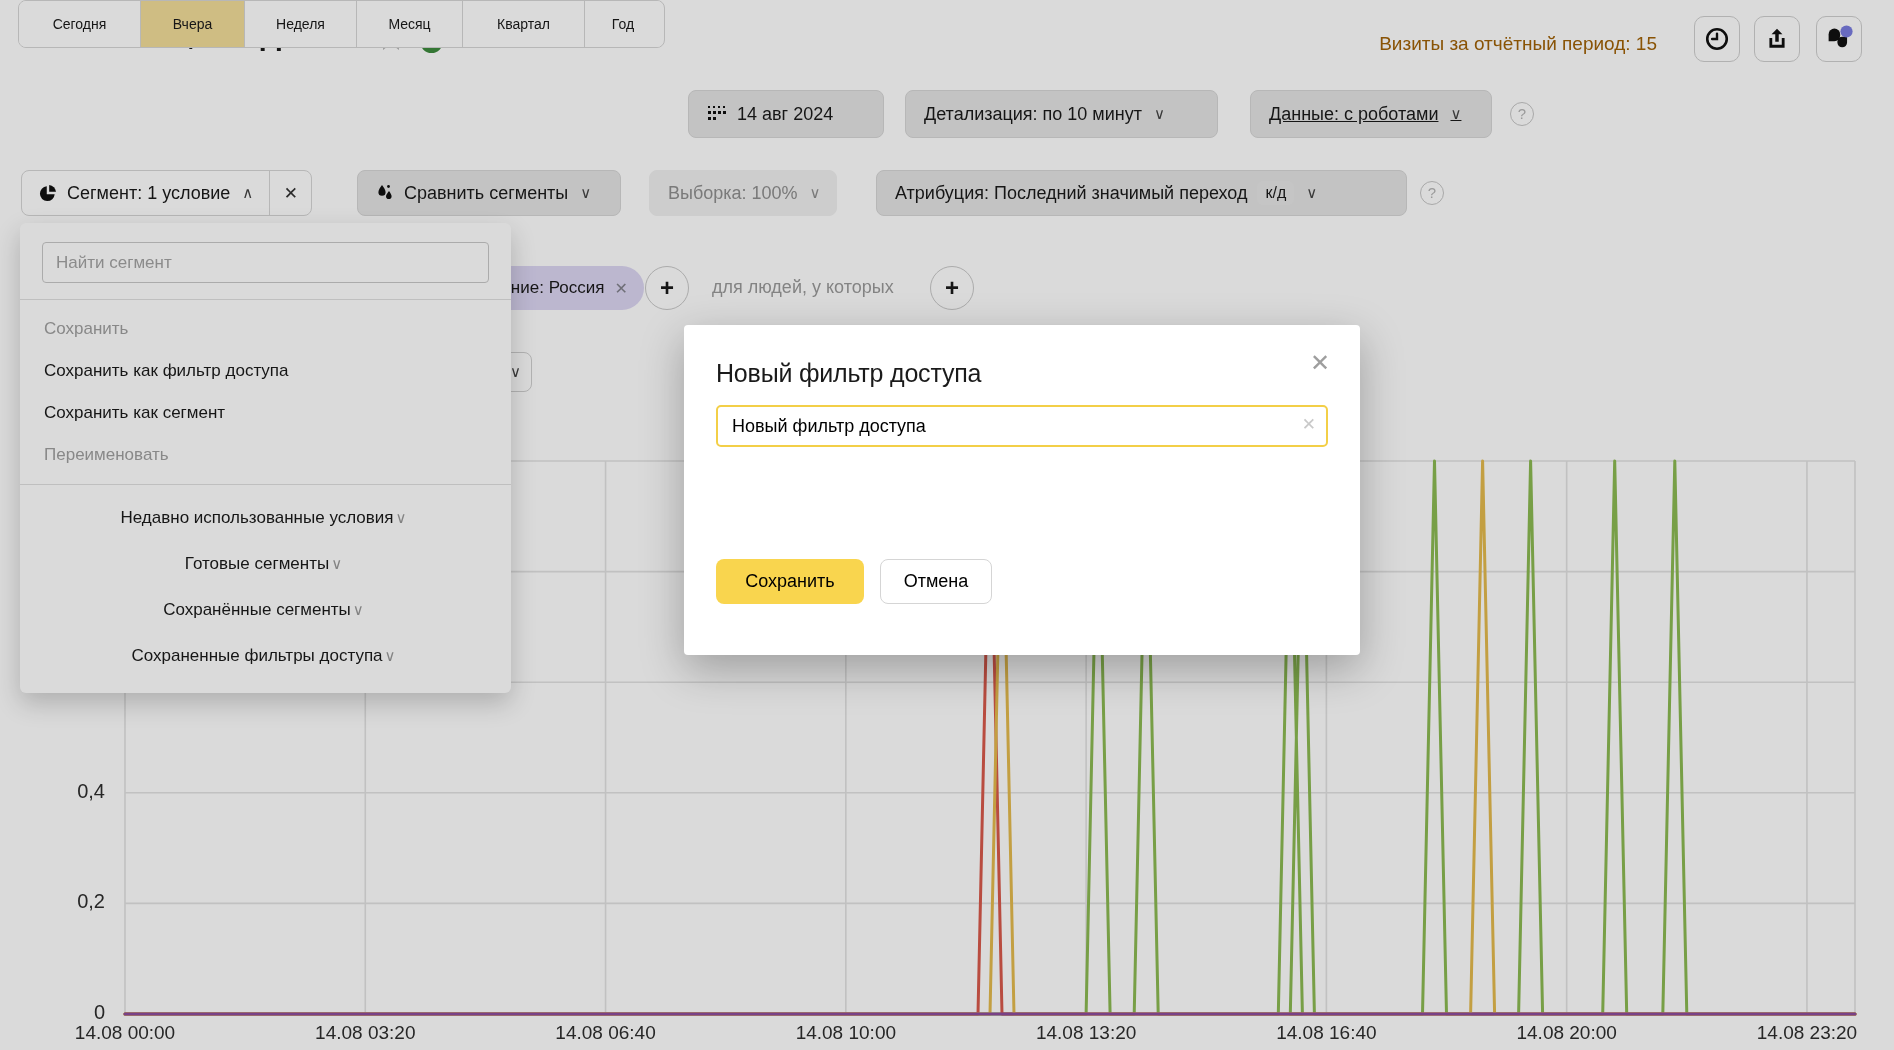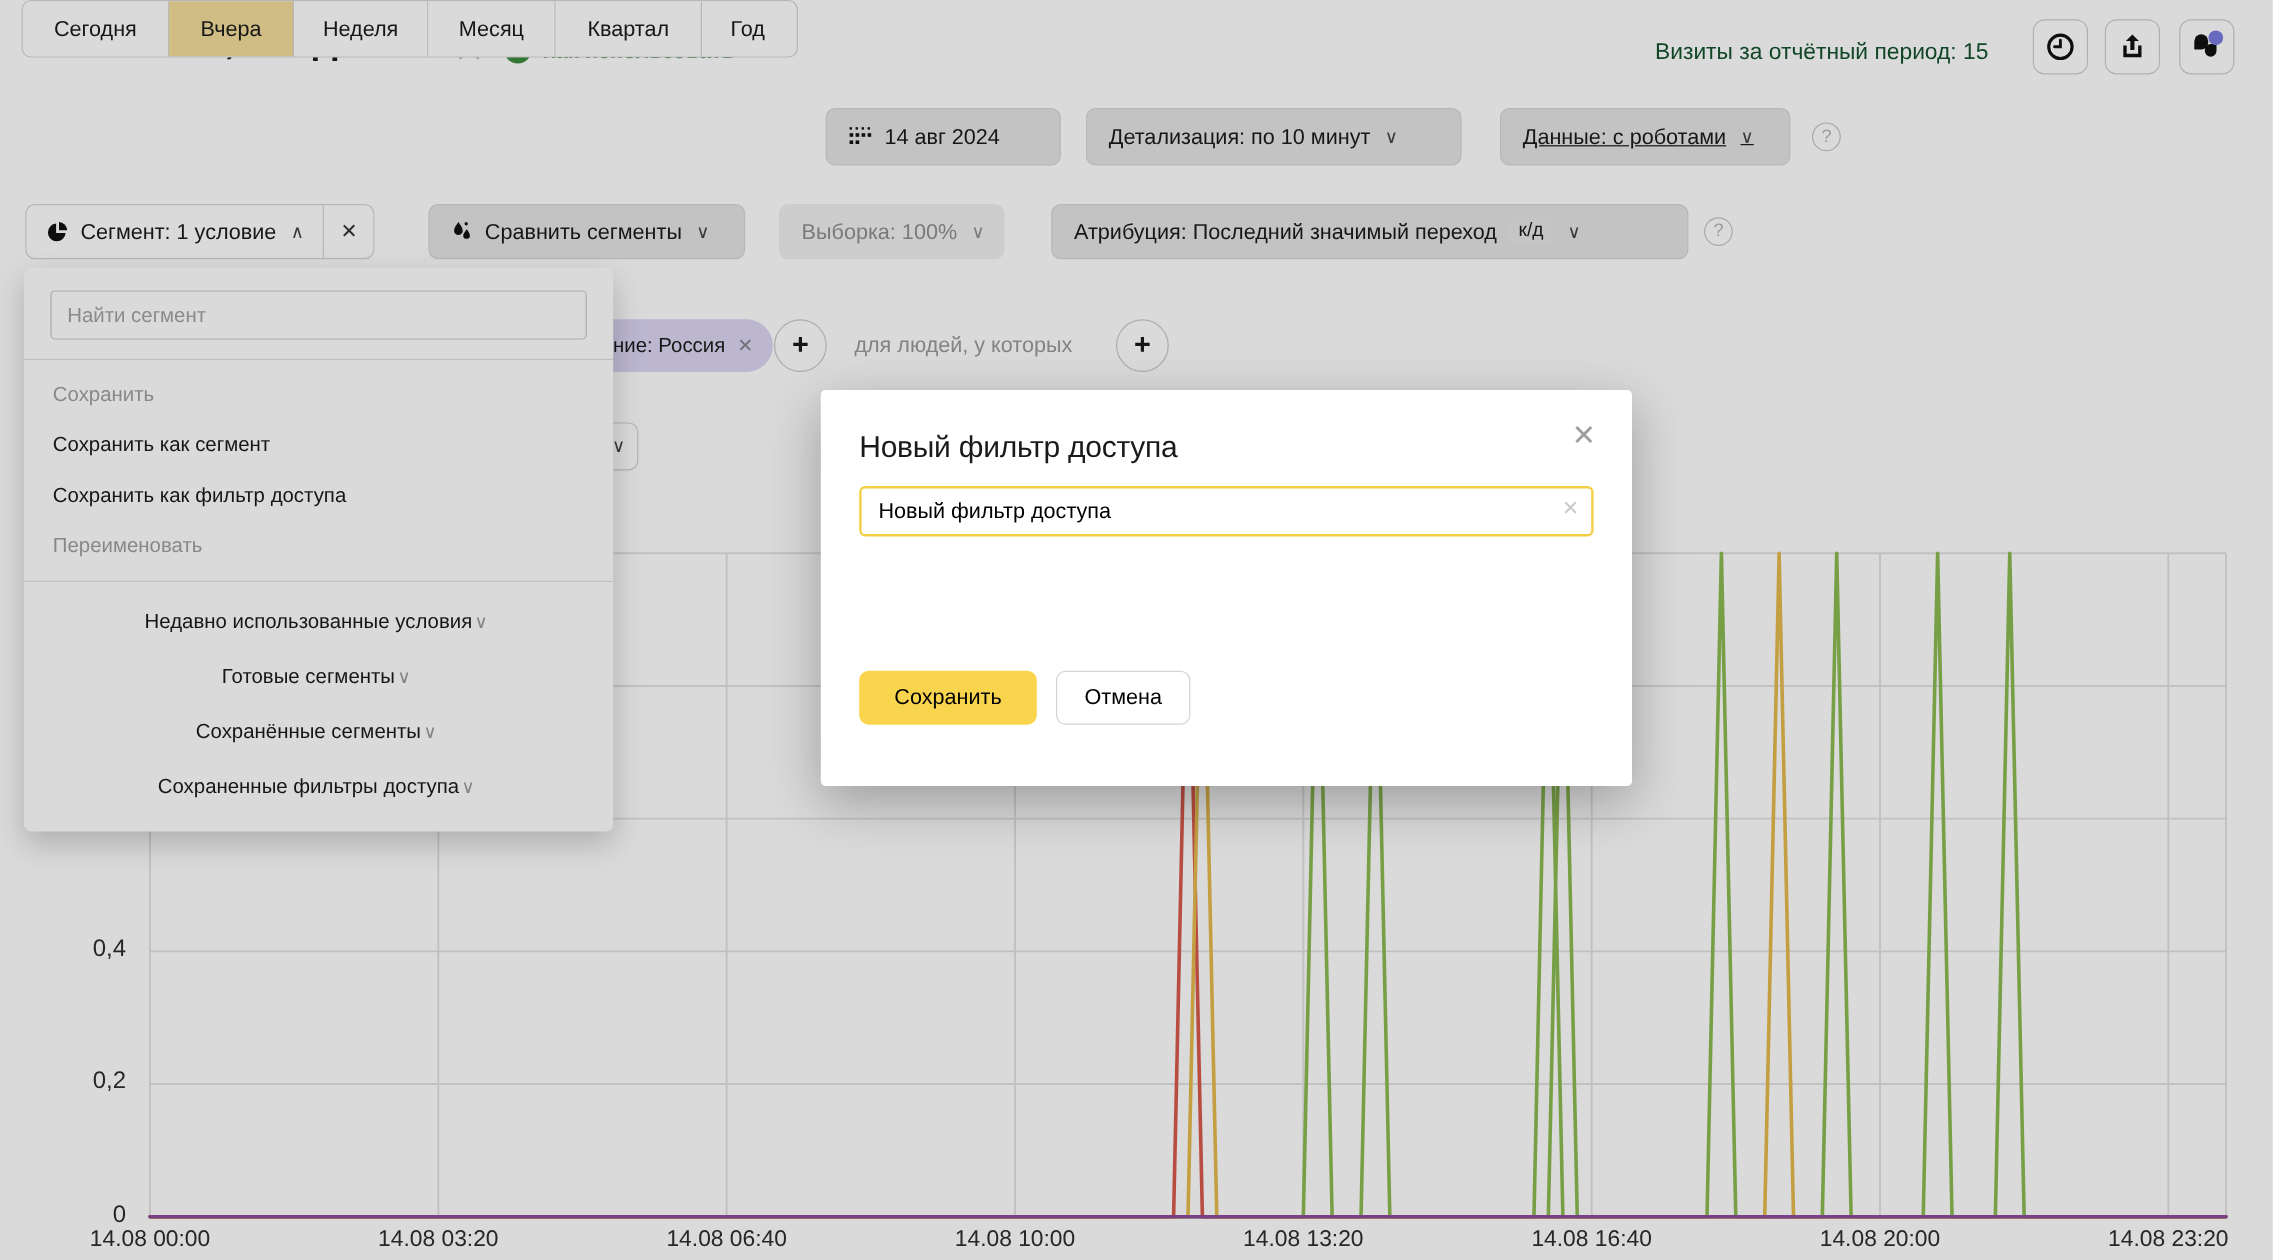--- a/index.html
+++ b/index.html
@@ -6,25 +6,25 @@
   html,body { width:1894px; height:1050px; overflow:hidden; background:#fff;
     font-family:"Liberation Sans","DejaVu Sans",sans-serif; color:#1a1a1a; }
   #app { position:absolute; inset:0; background:#fff; }
 
   
   .page-title { position:absolute; left:18px; top:14px; font-size:33px; font-weight:700; letter-spacing:-0.5px; }
   .bookmark { position:absolute; left:382px; top:26px; }
   .info-badge { position:absolute; left:420px; top:30px; width:23px; height:23px; border-radius:50%;
     background:#3d8b3d; color:#fff; font:italic 700 15px "DejaVu Serif",serif; text-align:center; line-height:23px; }
   .howto-link { position:absolute; left:452px; top:32px; font-size:18px; font-weight:700; color:#337a33; }
-  .visits-note { position:absolute; right:237px; top:33px; font-size:19px; color:#14532d; }
+  .visits-note { position:absolute; right:237px; top:33px; font-size:19px; color:#a16207; }
   .hbtn { position:absolute; top:16px; width:46px; height:46px; border:1px solid #cfcfcf; border-radius:10px;
     background:#fff; display:flex; align-items:center; justify-content:center; }
   .tabs { left:18px; width:647px; display:flex; border:1px solid #d6d6d6; border-radius:8px; overflow:hidden; background:#fff; position:absolute; height:48px;}
-  .tab { height:100%; display:flex; align-items:center; justify-content:center; font-size:18px; border-right:1px solid #d6d6d6; background:#fff; cursor:pointer;}
+  .tab { height:100%; display:flex; align-items:center; justify-content:center; font-size:14px; border-right:1px solid #d6d6d6; background:#fff; cursor:pointer;}
   .tab:last-child { border-right:none; }
   .tab.active { background:#f3dd9a; }
   .btn { position:absolute; height:48px; border:1px solid #d6d6d6; border-radius:8px; background:#e5e5e5;
     display:flex; align-items:center; gap:10px; padding:0 18px; font-size:18px; white-space:nowrap; }
   .chev { font-size:15px; color:#444; margin-left:2px; }
   .help-circle { position:absolute; width:24px; height:24px; border-radius:50%; border:1.5px solid #c6c6c6;
     color:#b5b5b5; font-size:15px; text-align:center; line-height:22px; }
 
   
   .row2-btn { top:170px; height:46px; }
@@ -234,22 +234,22 @@
     <span class="chev">∨</span>
   </div>
 
   <div class="segment-menu">
     <div class="menu-search">
       <input placeholder="Найти сегмент" style="">
     </div>
     <div class="menu-sep"></div>
     <div class="menu-items" id="menu-actions">
         <div class="menu-item disabled">Сохранить</div>
+        <div class="menu-item">Сохранить как фильтр доступа</div>
         <div class="menu-item">Сохранить как сегмент</div>
-        <div class="menu-item">Сохранить как фильтр доступа</div>
         <div class="menu-item disabled">Переименовать</div>
       </div>
     <div class="menu-sep"></div>
     <div class="menu-sections" id="menu-sections">
         <div class="menu-section">
           <span>Недавно использованные условия</span>
           <span class="chev">∨</span>
         </div>
         <div class="menu-section">
           <span>Готовые сегменты</span>

